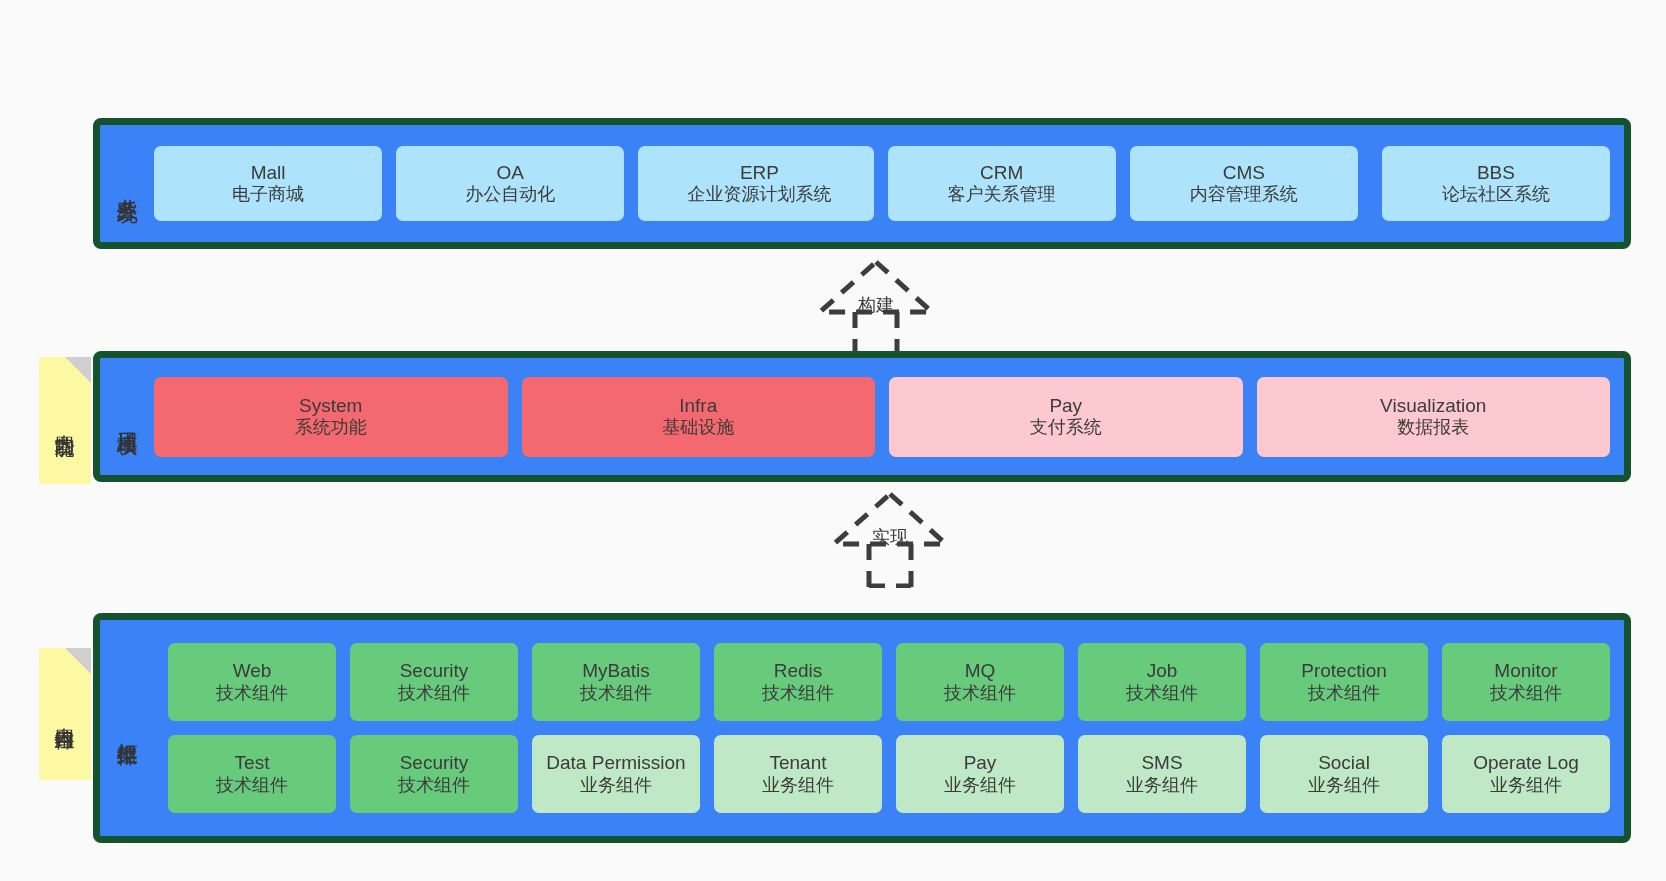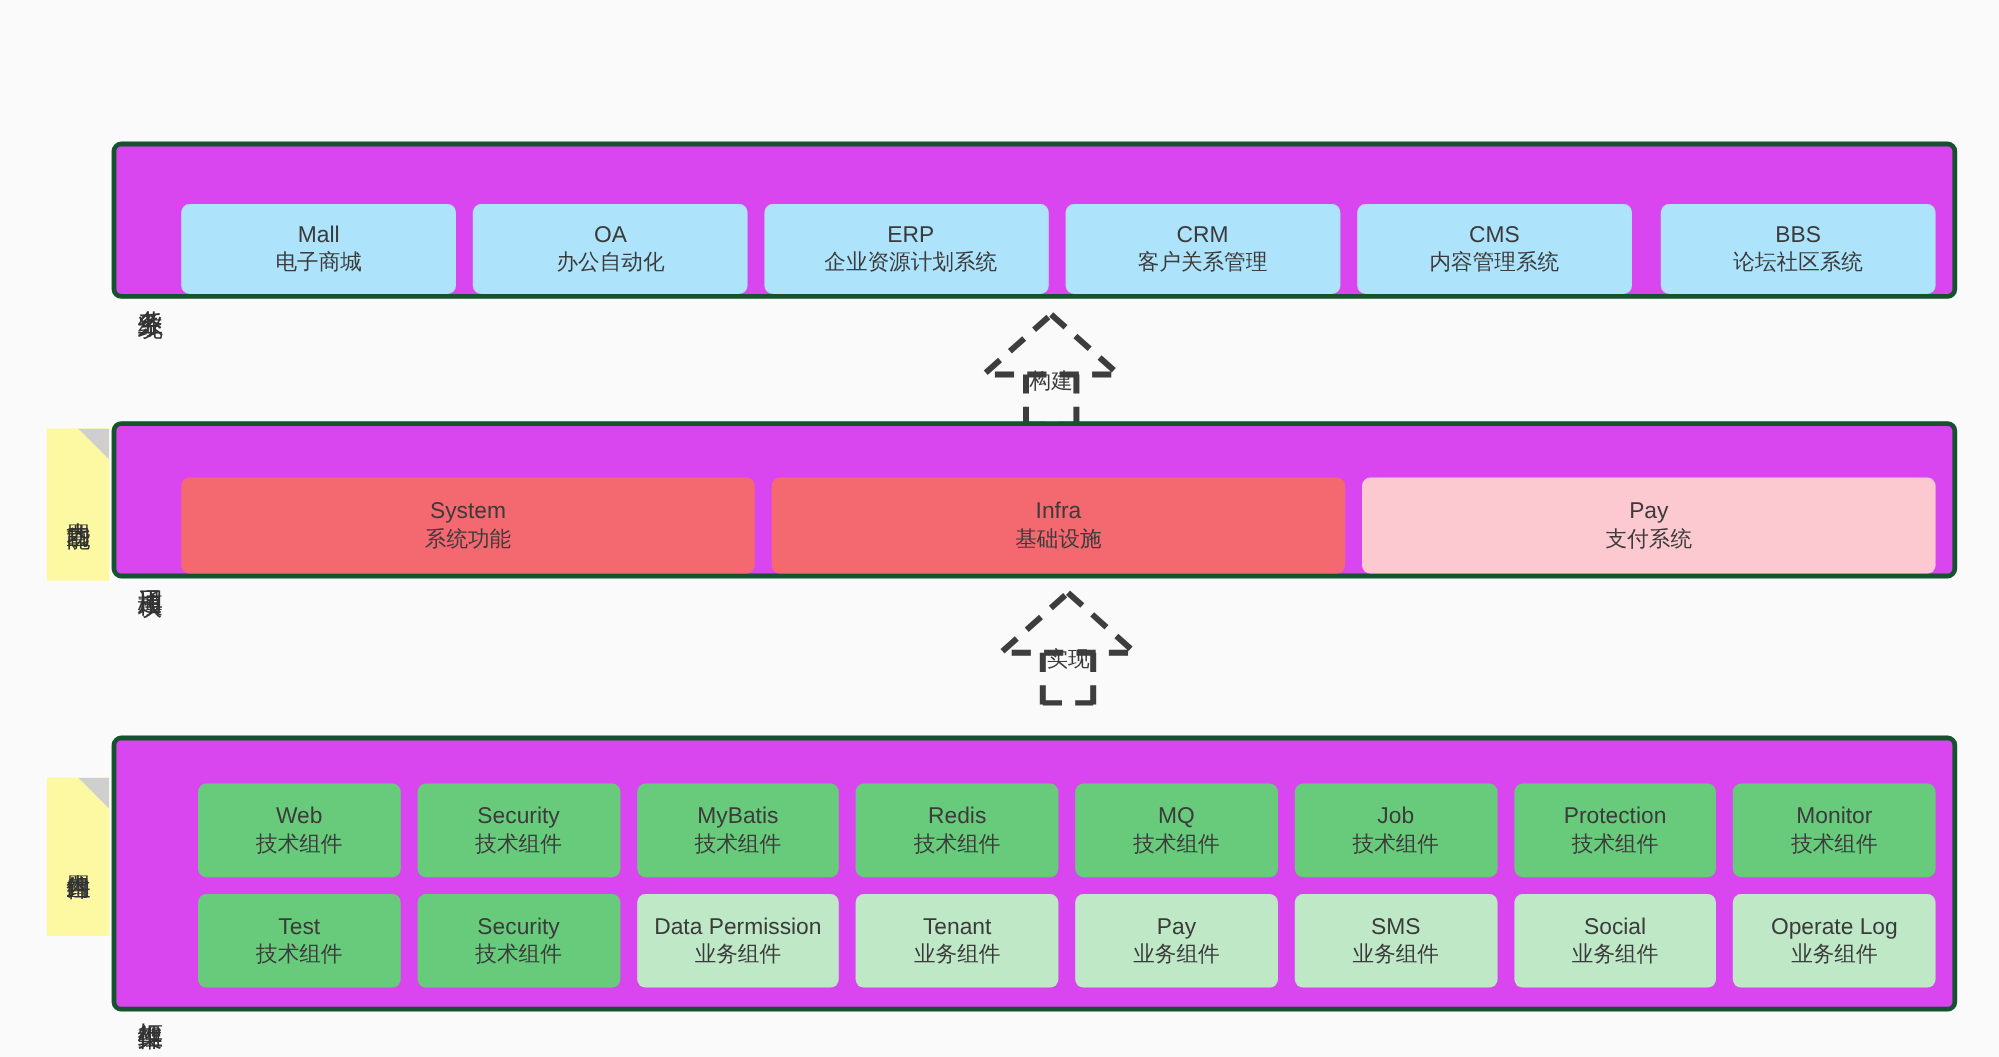--- a/index.html
+++ b/index.html
@@ -17,26 +17,26 @@
   }
 
   .canvas {
     position: absolute;
     inset: 0;
   }
 
   
   .layer {
     position: absolute;
-    background: #d946ef;
-    border: 4px solid #14532d;
+    background: #3b82f6;
+    border: 7px solid #14532d;
     border-radius: 8px;
     box-sizing: border-box;
     display: flex;
-    align-items: flex-end;
+    align-items: center;
   }
 
   .layer-title {
     width: 54px;
     flex: 0 0 54px;
     display: flex;
     align-items: center;
     justify-content: center;
     font-size: 21px;
     line-height: 1.08;
@@ -120,21 +120,21 @@
   .arrow {
     position: absolute;
     width: 160px;
     height: 100px;
   }
   .arrow svg { display: block; width: 100%; height: 100%; }
   .arrow .arrow-label {
     position: absolute;
     left: 50%;
     transform: translateX(-50%);
-    top: 49px;
+    top: 37px;
     font-size: 18px;
     color: #3b3b3b;
     background: transparent;
     white-space: nowrap;
     user-select: none;
   }
 </style>
 </head>
 <body>
 
@@ -192,20 +192,24 @@
           <div class="cn">系统功能</div>
         </div>
         <div class="cell" style="background: rgb(244, 105, 111); height: 80px;">
           <div class="en">Infra</div>
           <div class="cn">基础设施</div>
         </div>
         <div class="cell" style="background: rgb(251, 201, 207); height: 80px;">
           <div class="en">Pay</div>
           <div class="cn">支付系统</div>
         </div>
+        <div class="cell" style="background: rgb(251, 201, 207); height: 80px;">
+          <div class="en">Visualization</div>
+          <div class="cn">数据报表</div>
+        </div>
       </div>
   </div>
 
   <div class="arrow" style="left:810px; top:488px;">
     <svg viewBox="0 0 160 100" xmlns="http://www.w3.org/2000/svg">
       <path d="M80 6 L136 56 L24 56 Z" fill="none" stroke="#3d3d3d" stroke-width="5" stroke-dasharray="16 11" stroke-linecap="butt"></path>
       <path d="M59 56 L59 100 M101 56 L101 100" fill="none" stroke="#3d3d3d" stroke-width="5" stroke-dasharray="16 11"></path>
       <path d="M59 98 L101 98" fill="none" stroke="#3d3d3d" stroke-width="5" stroke-dasharray="16 11"></path>
     </svg>
     <div class="arrow-label">实现</div>

